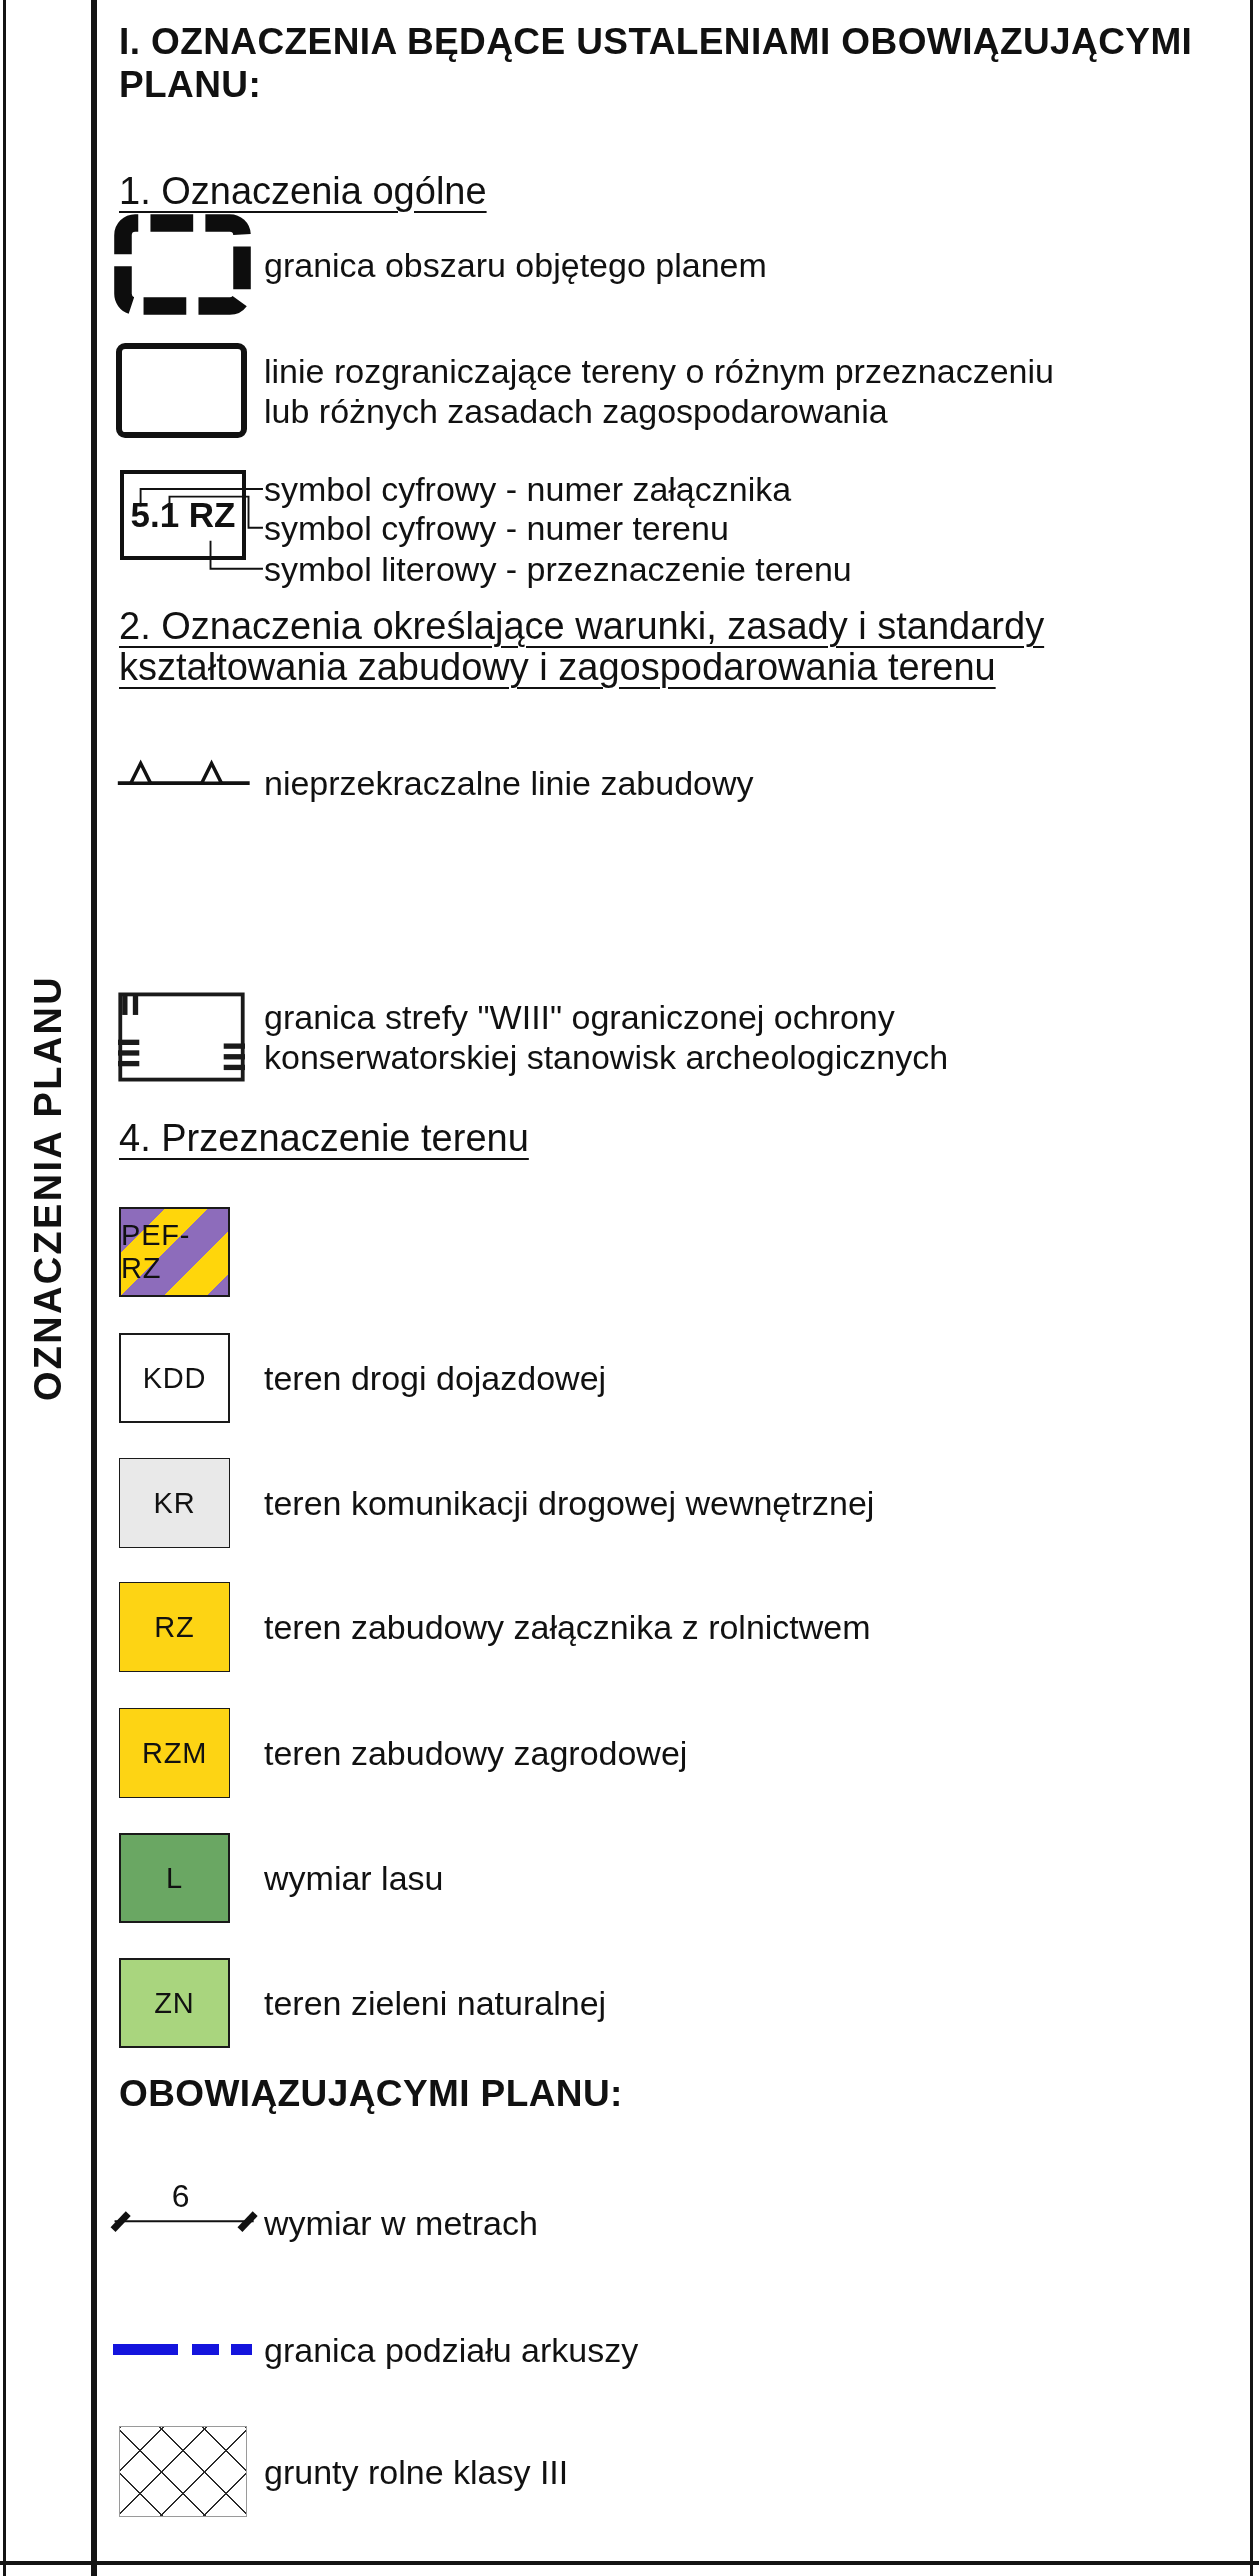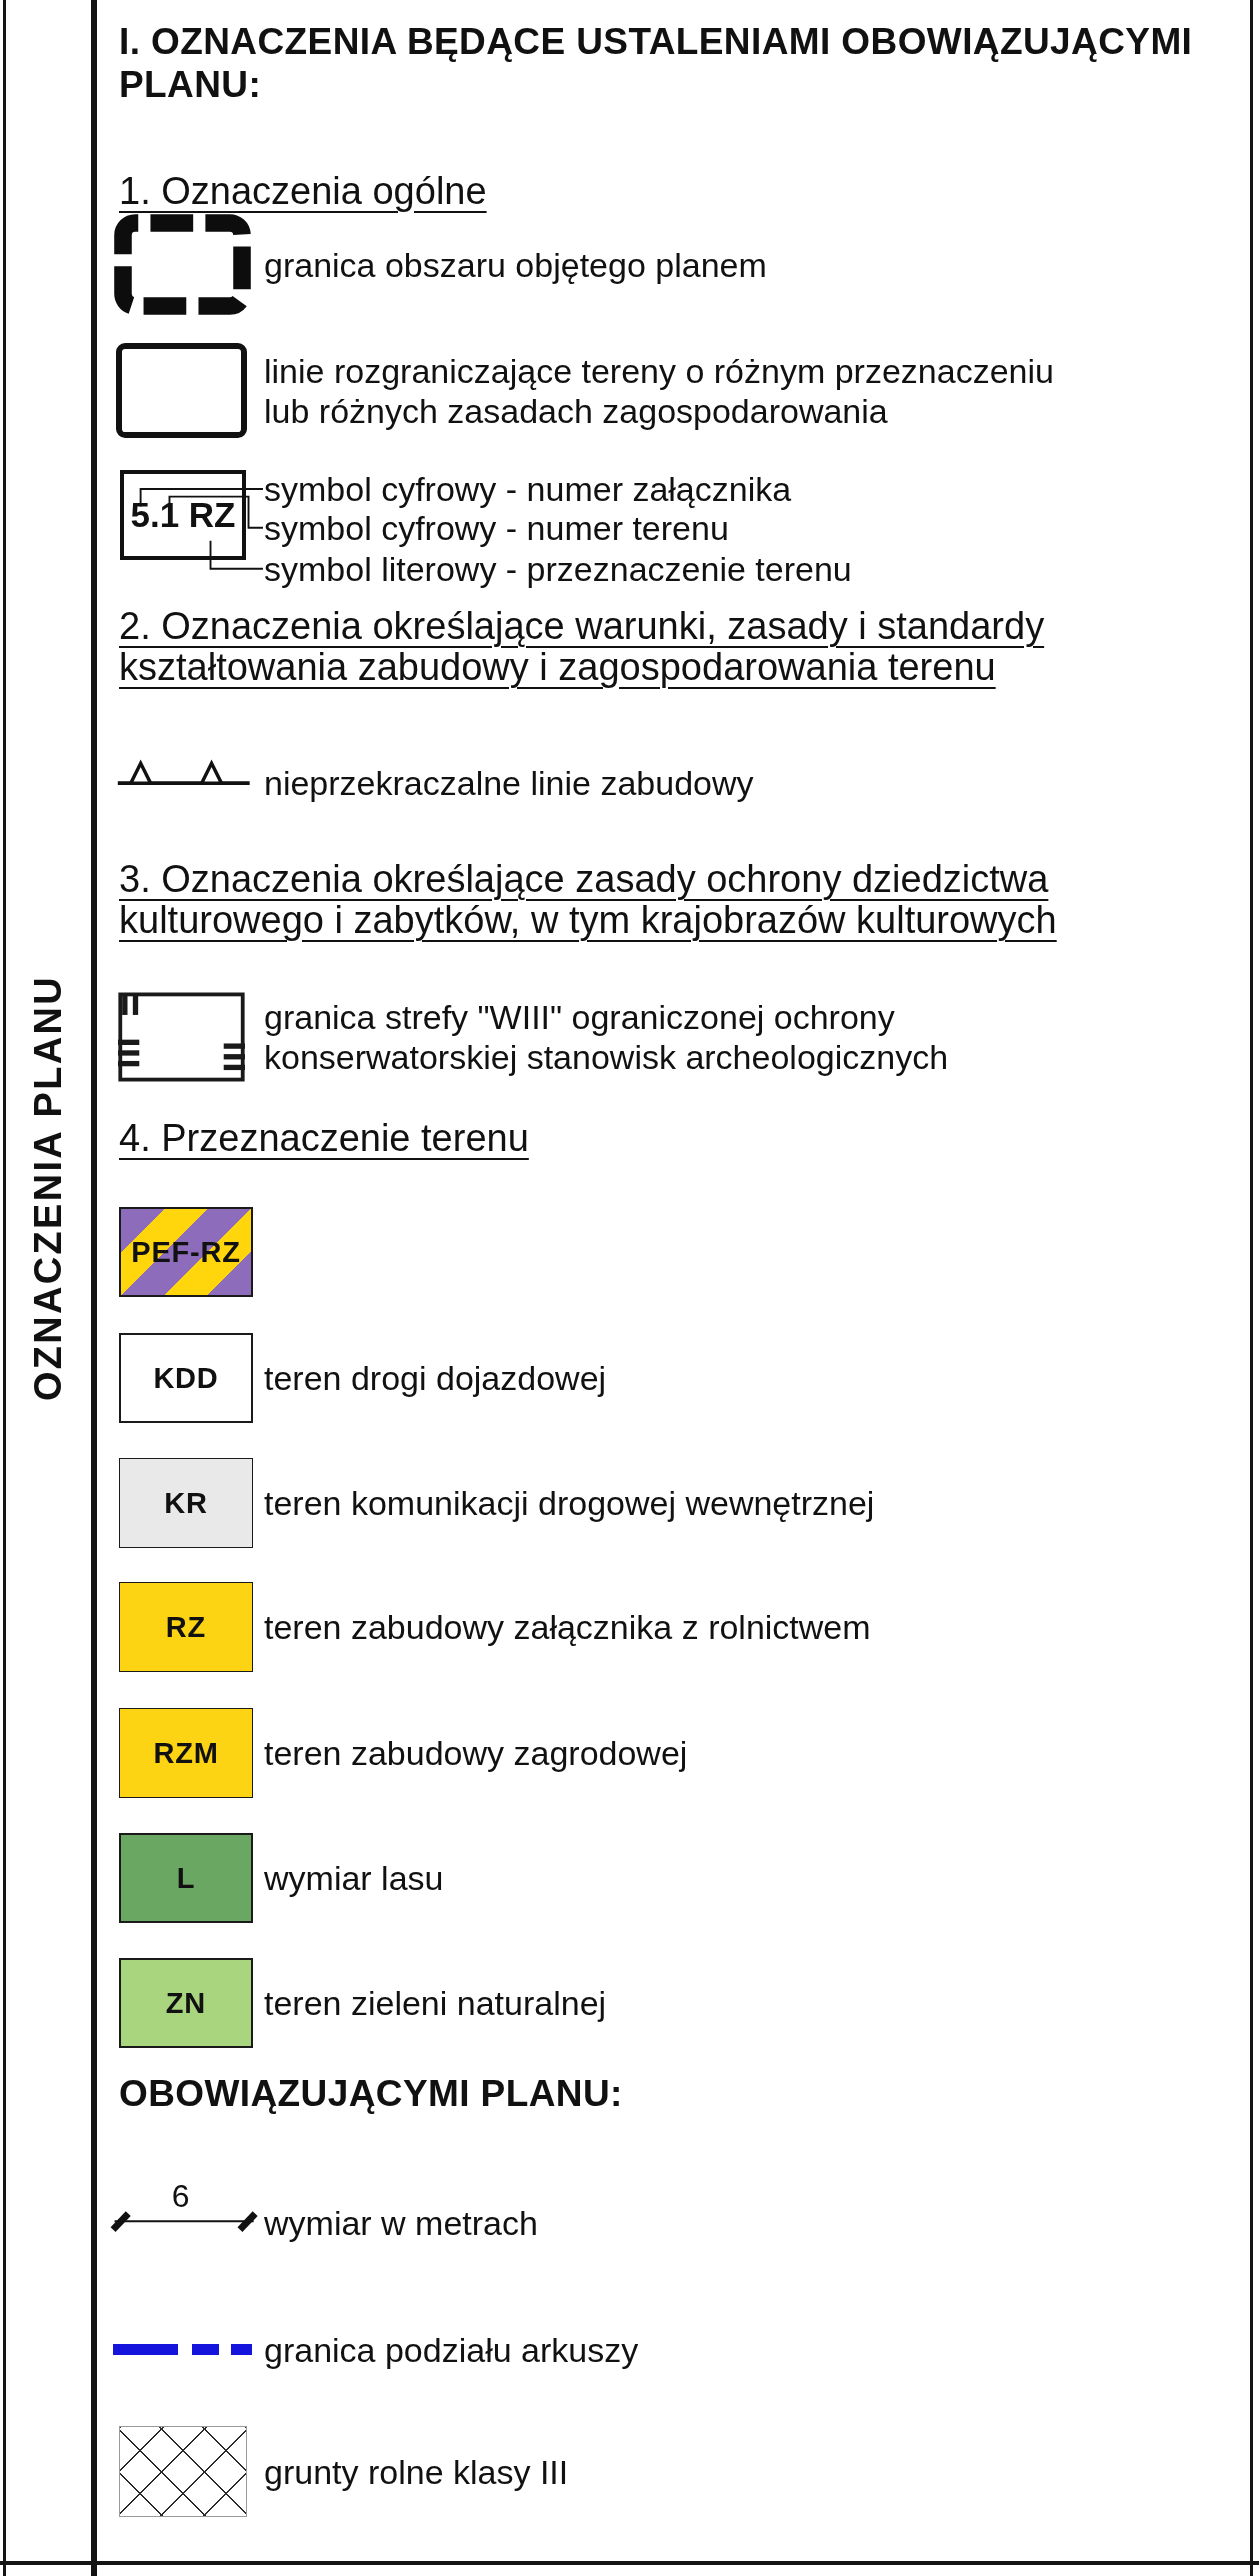--- a/index.html
+++ b/index.html
@@ -21,23 +21,23 @@
   }
 
   .abs{position:absolute;}
   .title{font-weight:bold;font-size:37px;line-height:43px;letter-spacing:0.4px;white-space:nowrap;}
   .heading{font-size:38px;line-height:41px;white-space:nowrap;}
   .heading .u{text-decoration:underline;text-decoration-thickness:2.3px;text-underline-offset:6.9px;}
   .lbl{font-size:34px;line-height:40px;white-space:nowrap;}
   .vcenter{display:flex;flex-direction:column;justify-content:center;}
 
   .swatch{
-    position:absolute;left:119px;width:134px;height:90px;box-sizing:border-box;
+    position:absolute;left:119px;width:111px;height:90px;box-sizing:border-box;
     border:2.3px solid #1a1a1a;display:flex;align-items:center;justify-content:center;
-    font-weight:bold;font-size:29px;letter-spacing:0.8px;color:#111;
+    font-weight:normal;font-size:29px;letter-spacing:0.8px;color:#111;
   }
   .zone-label{position:absolute;left:264px;width:983px;}
 
   #box51{
     position:absolute;left:120px;top:470px;width:126px;height:90px;box-sizing:border-box;
     border:4.6px solid #111;display:flex;align-items:center;justify-content:center;
     font-weight:bold;font-size:35px;white-space:nowrap;
   }
   .callout{position:absolute;left:264px;height:37px;line-height:37px;font-size:34px;white-space:nowrap;}
 
@@ -105,24 +105,20 @@
     <div><span class="u">kształtowania zabudowy i zagospodarowania terenu</span></div>
   </div>
 
   <svg class="abs" style="left:114px;top:758px;" width="141" height="30.5" viewBox="0 0 185 40">
     <line x1="5" y1="33" x2="178" y2="33" stroke="#111" stroke-width="5"></line>
     <polygon points="22,33 35,7 48,33" fill="#ffffff" stroke="#111" stroke-width="4.5"></polygon>
     <polygon points="115,33 128,7 141,33" fill="#ffffff" stroke="#111" stroke-width="4.5"></polygon>
   </svg>
   <div class="abs lbl vcenter" style="left:264px;top:764px;height:38px;">nieprzekraczalne linie zabudowy</div>
 
-  <div class="abs heading" style="left:119px;top:859px;">
-    <div><span class="u">3. Oznaczenia określające zasady ochrony dziedzictwa</span></div>
-    <div><span class="u">kulturowego i zabytków, w tym krajobrazów kulturowych</span></div>
-  </div>
 
   <svg class="abs" style="left:118px;top:992px;" width="127" height="90" viewBox="0 0 167 118">
     <rect x="3" y="3" width="161" height="112" fill="#ffffff" stroke="#1a1a1a" stroke-width="5"></rect>
     <line x1="9" y1="3" x2="9" y2="30" stroke="#1a1a1a" stroke-width="7"></line>
     <line x1="23" y1="3" x2="23" y2="30" stroke="#1a1a1a" stroke-width="7"></line>
     <line x1="0" y1="66" x2="28" y2="66" stroke="#1a1a1a" stroke-width="7"></line>
     <line x1="0" y1="80" x2="28" y2="80" stroke="#1a1a1a" stroke-width="7"></line>
     <line x1="0" y1="94" x2="28" y2="94" stroke="#1a1a1a" stroke-width="7"></line>
     <line x1="139" y1="71" x2="167" y2="71" stroke="#1a1a1a" stroke-width="7"></line>
     <line x1="139" y1="85" x2="167" y2="85" stroke="#1a1a1a" stroke-width="7"></line>

